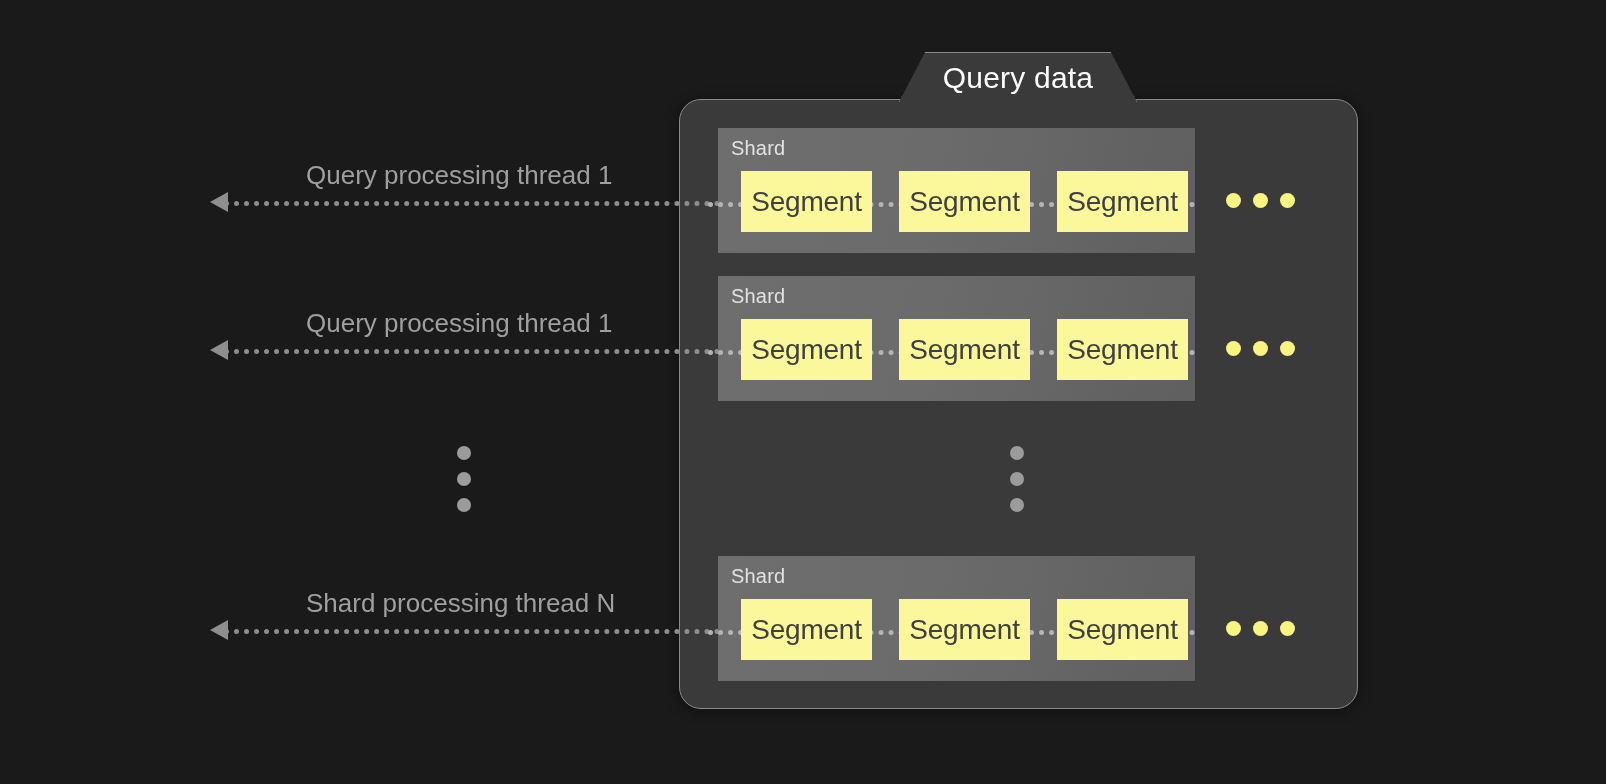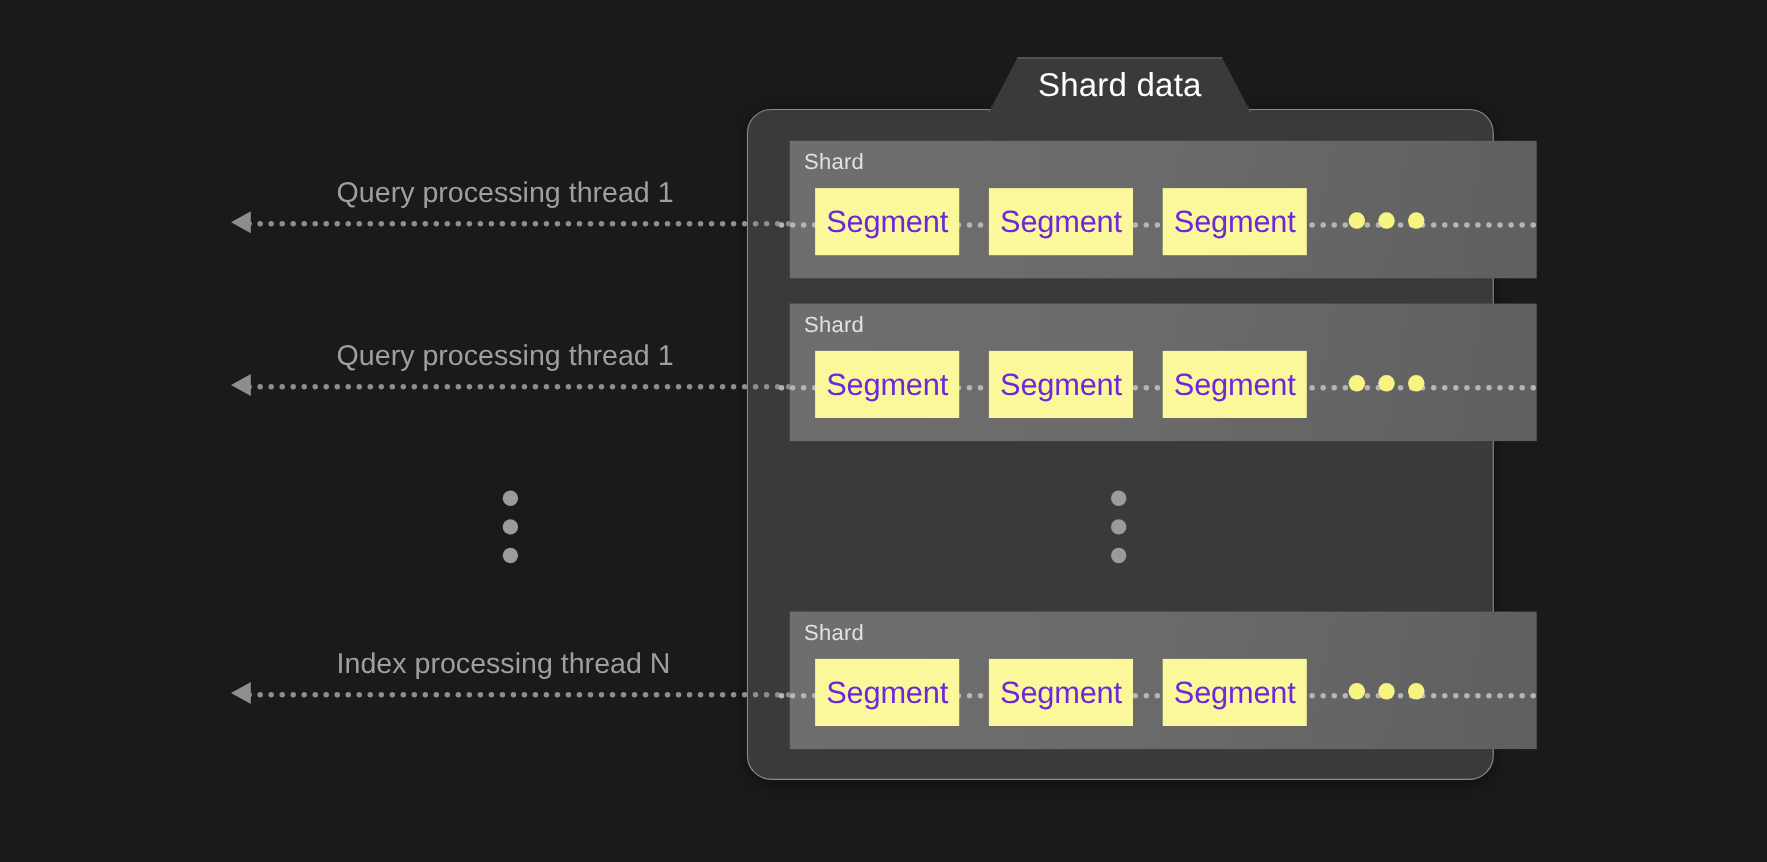--- a/index.html
+++ b/index.html
@@ -79,21 +79,21 @@
     font-size: 30px;
     color: #ffffff;
     letter-spacing: 0.2px;
     white-space: nowrap;
   }
 
   
   .shard {
     position: absolute;
     left: 718px;
-    width: 679px;
+    width: 477px;
     height: 125px;
     background: linear-gradient(100deg, #6e6e6e 0%, #6b6b6b 45%, #5f5f5f 100%);
     z-index: 2;
   }
   .shard.r0 { top: 128px; }
   .shard.r1 { top: 276px; }
   .shard.r2 { top: 556px; }
 
   .shard-label {
     position: absolute;
@@ -124,21 +124,21 @@
     z-index: 2;
   }
 
   .segment {
     width: 131px;
     height: 61px;
     background: #fbf89b;
     display: flex;
     align-items: center;
     justify-content: center;
-    color: #6d28d9;
+    color: #404040;
     font-size: 28px;
     letter-spacing: -0.2px;
   }
   .seg-gap { width: 27px; height: 61px; }
 
   
   .trail-dots {
     position: absolute;
     top: 65px;
     left: 508px;
@@ -210,21 +210,21 @@
     border-right: 18px solid #8e8e8e;
   }
 </style>
 </head>
 <body>
 
 <div id="canvas">
 
   <div class="index-tab-bevel"></div>
   <div class="index-tab">
-    <span class="index-tab-label">Shard data</span>
+    <span class="index-tab-label">Query data</span>
   </div>
   <div class="tab-seam"></div>
 
   <div class="index-panel"></div>
 
   <div class="shard r0">
     <div class="shard-track"></div>
     <span class="shard-label">Shard</span>
     <div class="segments">
       <div class="segment">Segment</div>
@@ -292,18 +292,18 @@
     <div class="thread-arrow"></div>
   </div>
 
   <div class="thread t1">
     <span class="thread-label">Query processing thread 1</span>
     <div class="thread-line"></div>
     <div class="thread-arrow"></div>
   </div>
 
   <div class="thread t2">
-    <span class="thread-label">Index processing thread N</span>
+    <span class="thread-label">Shard processing thread N</span>
     <div class="thread-line"></div>
     <div class="thread-arrow"></div>
   </div>
 
 </div>
 
 </body></html>

